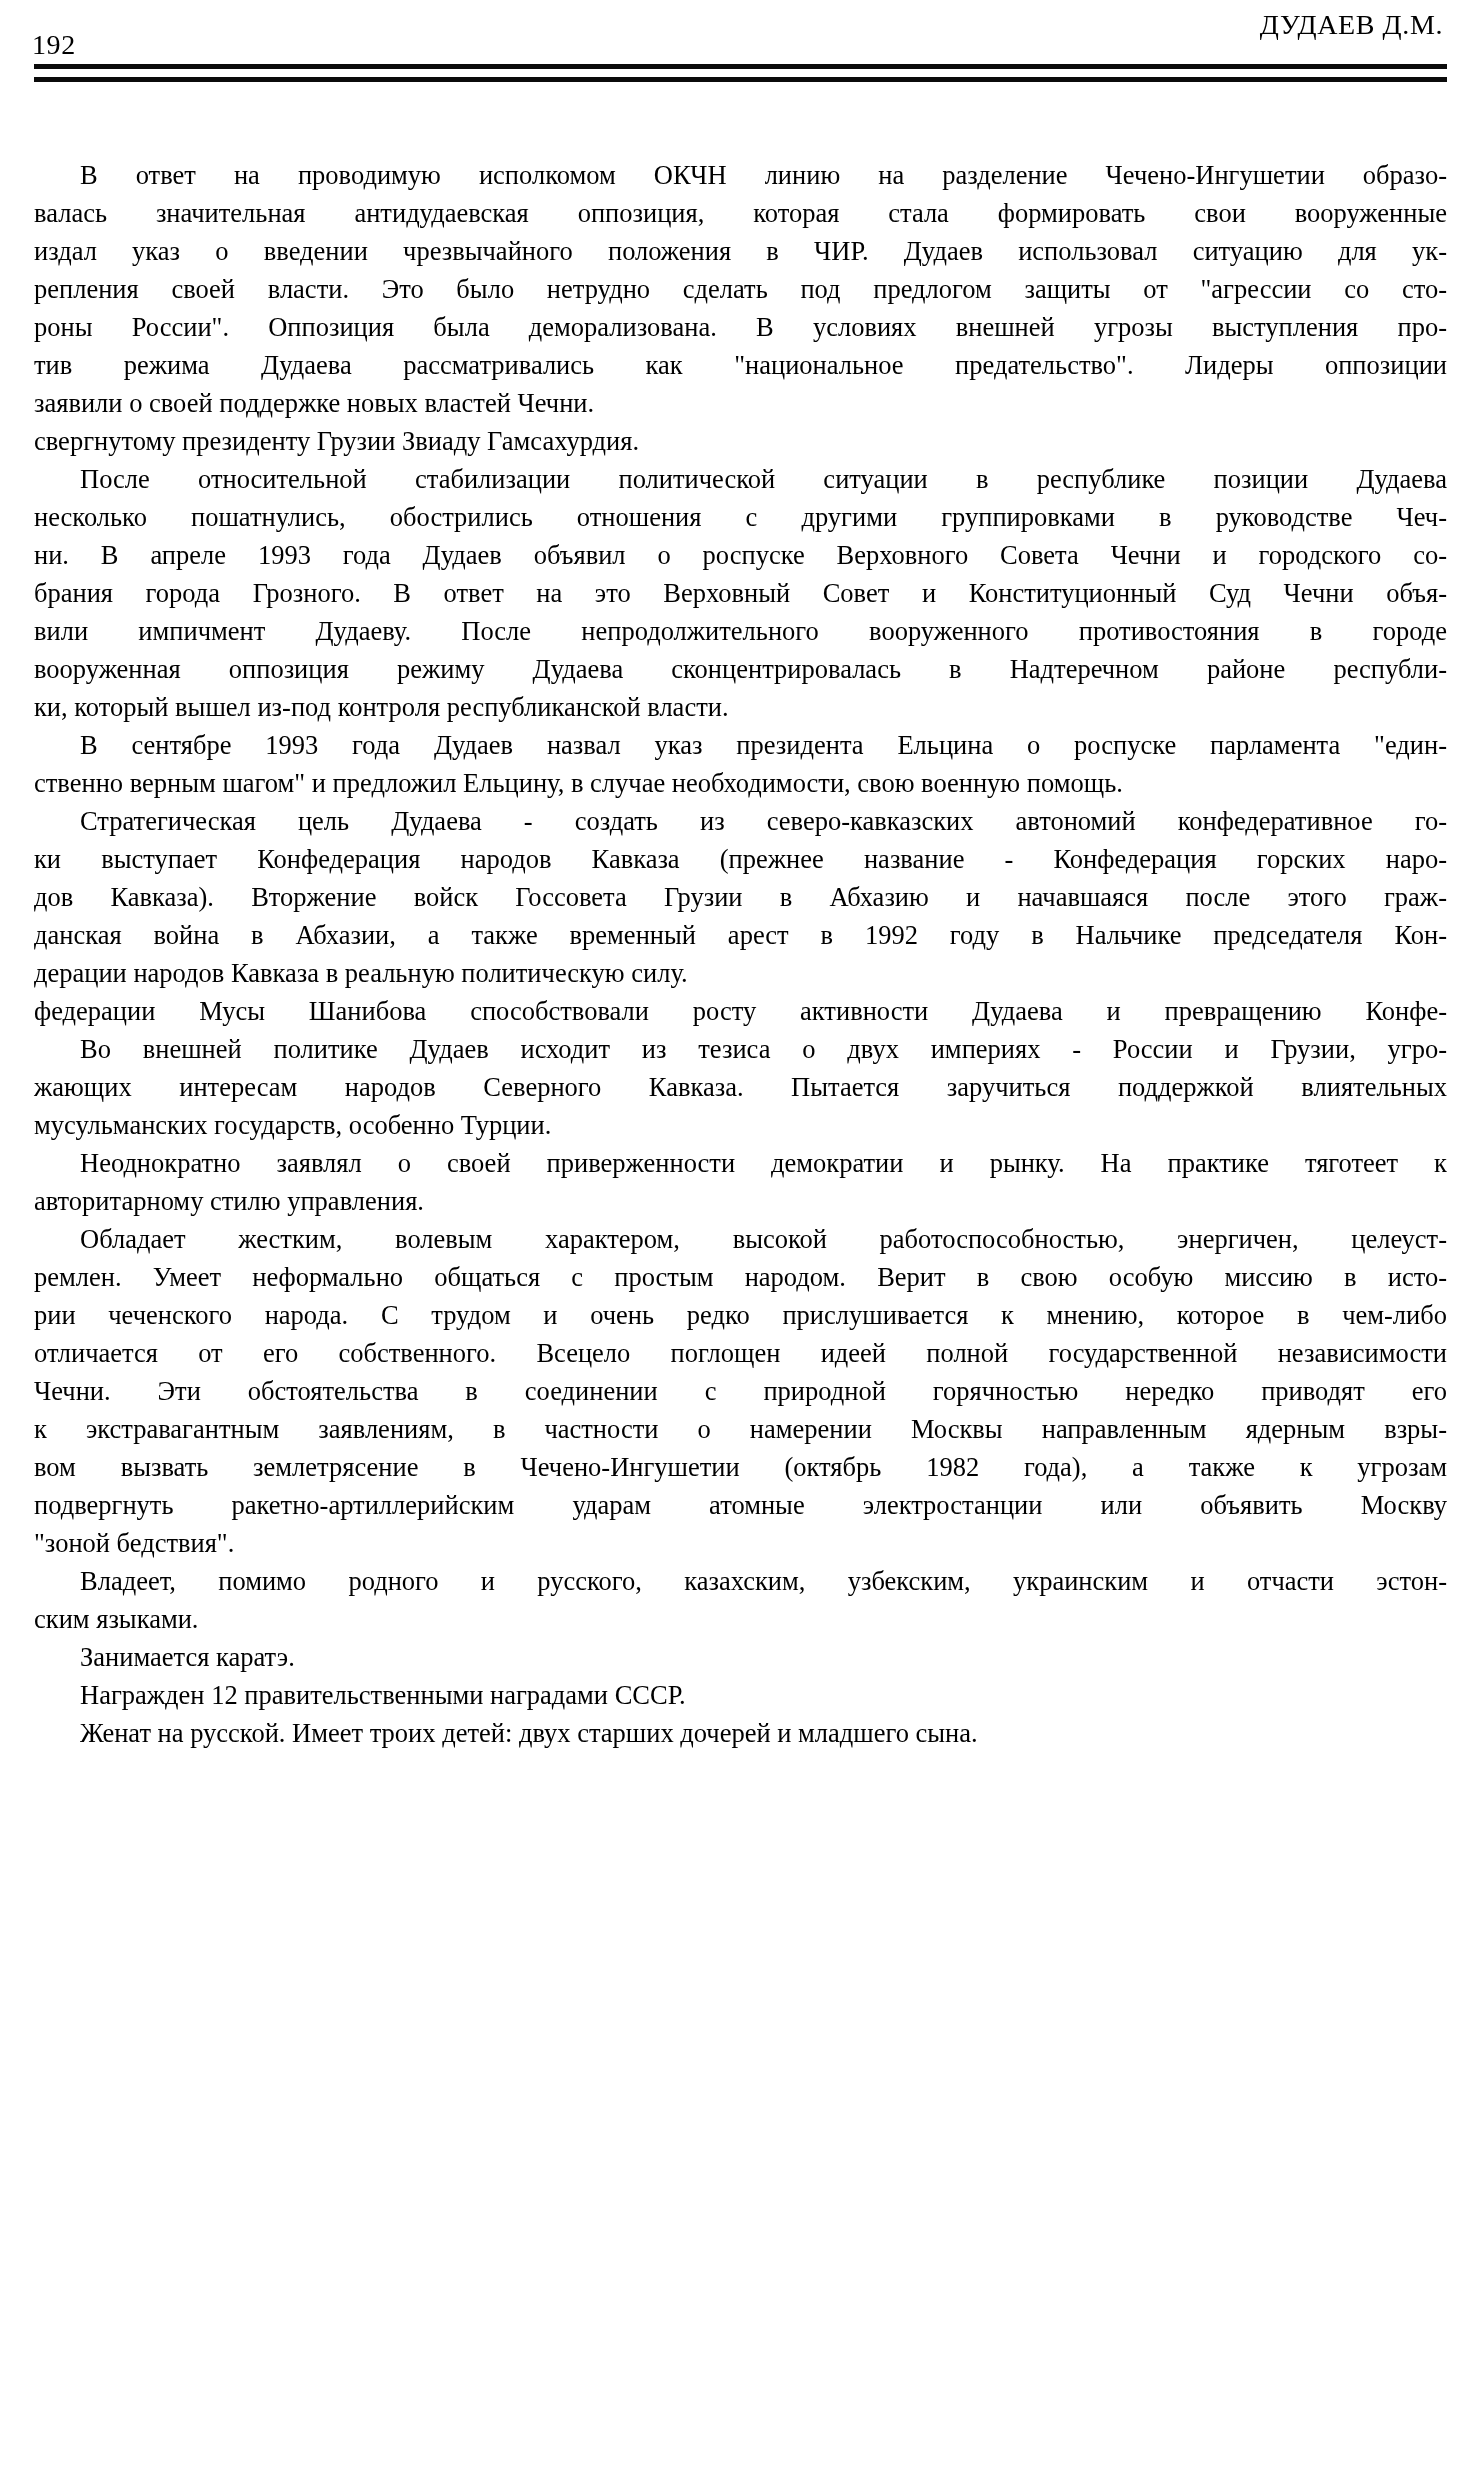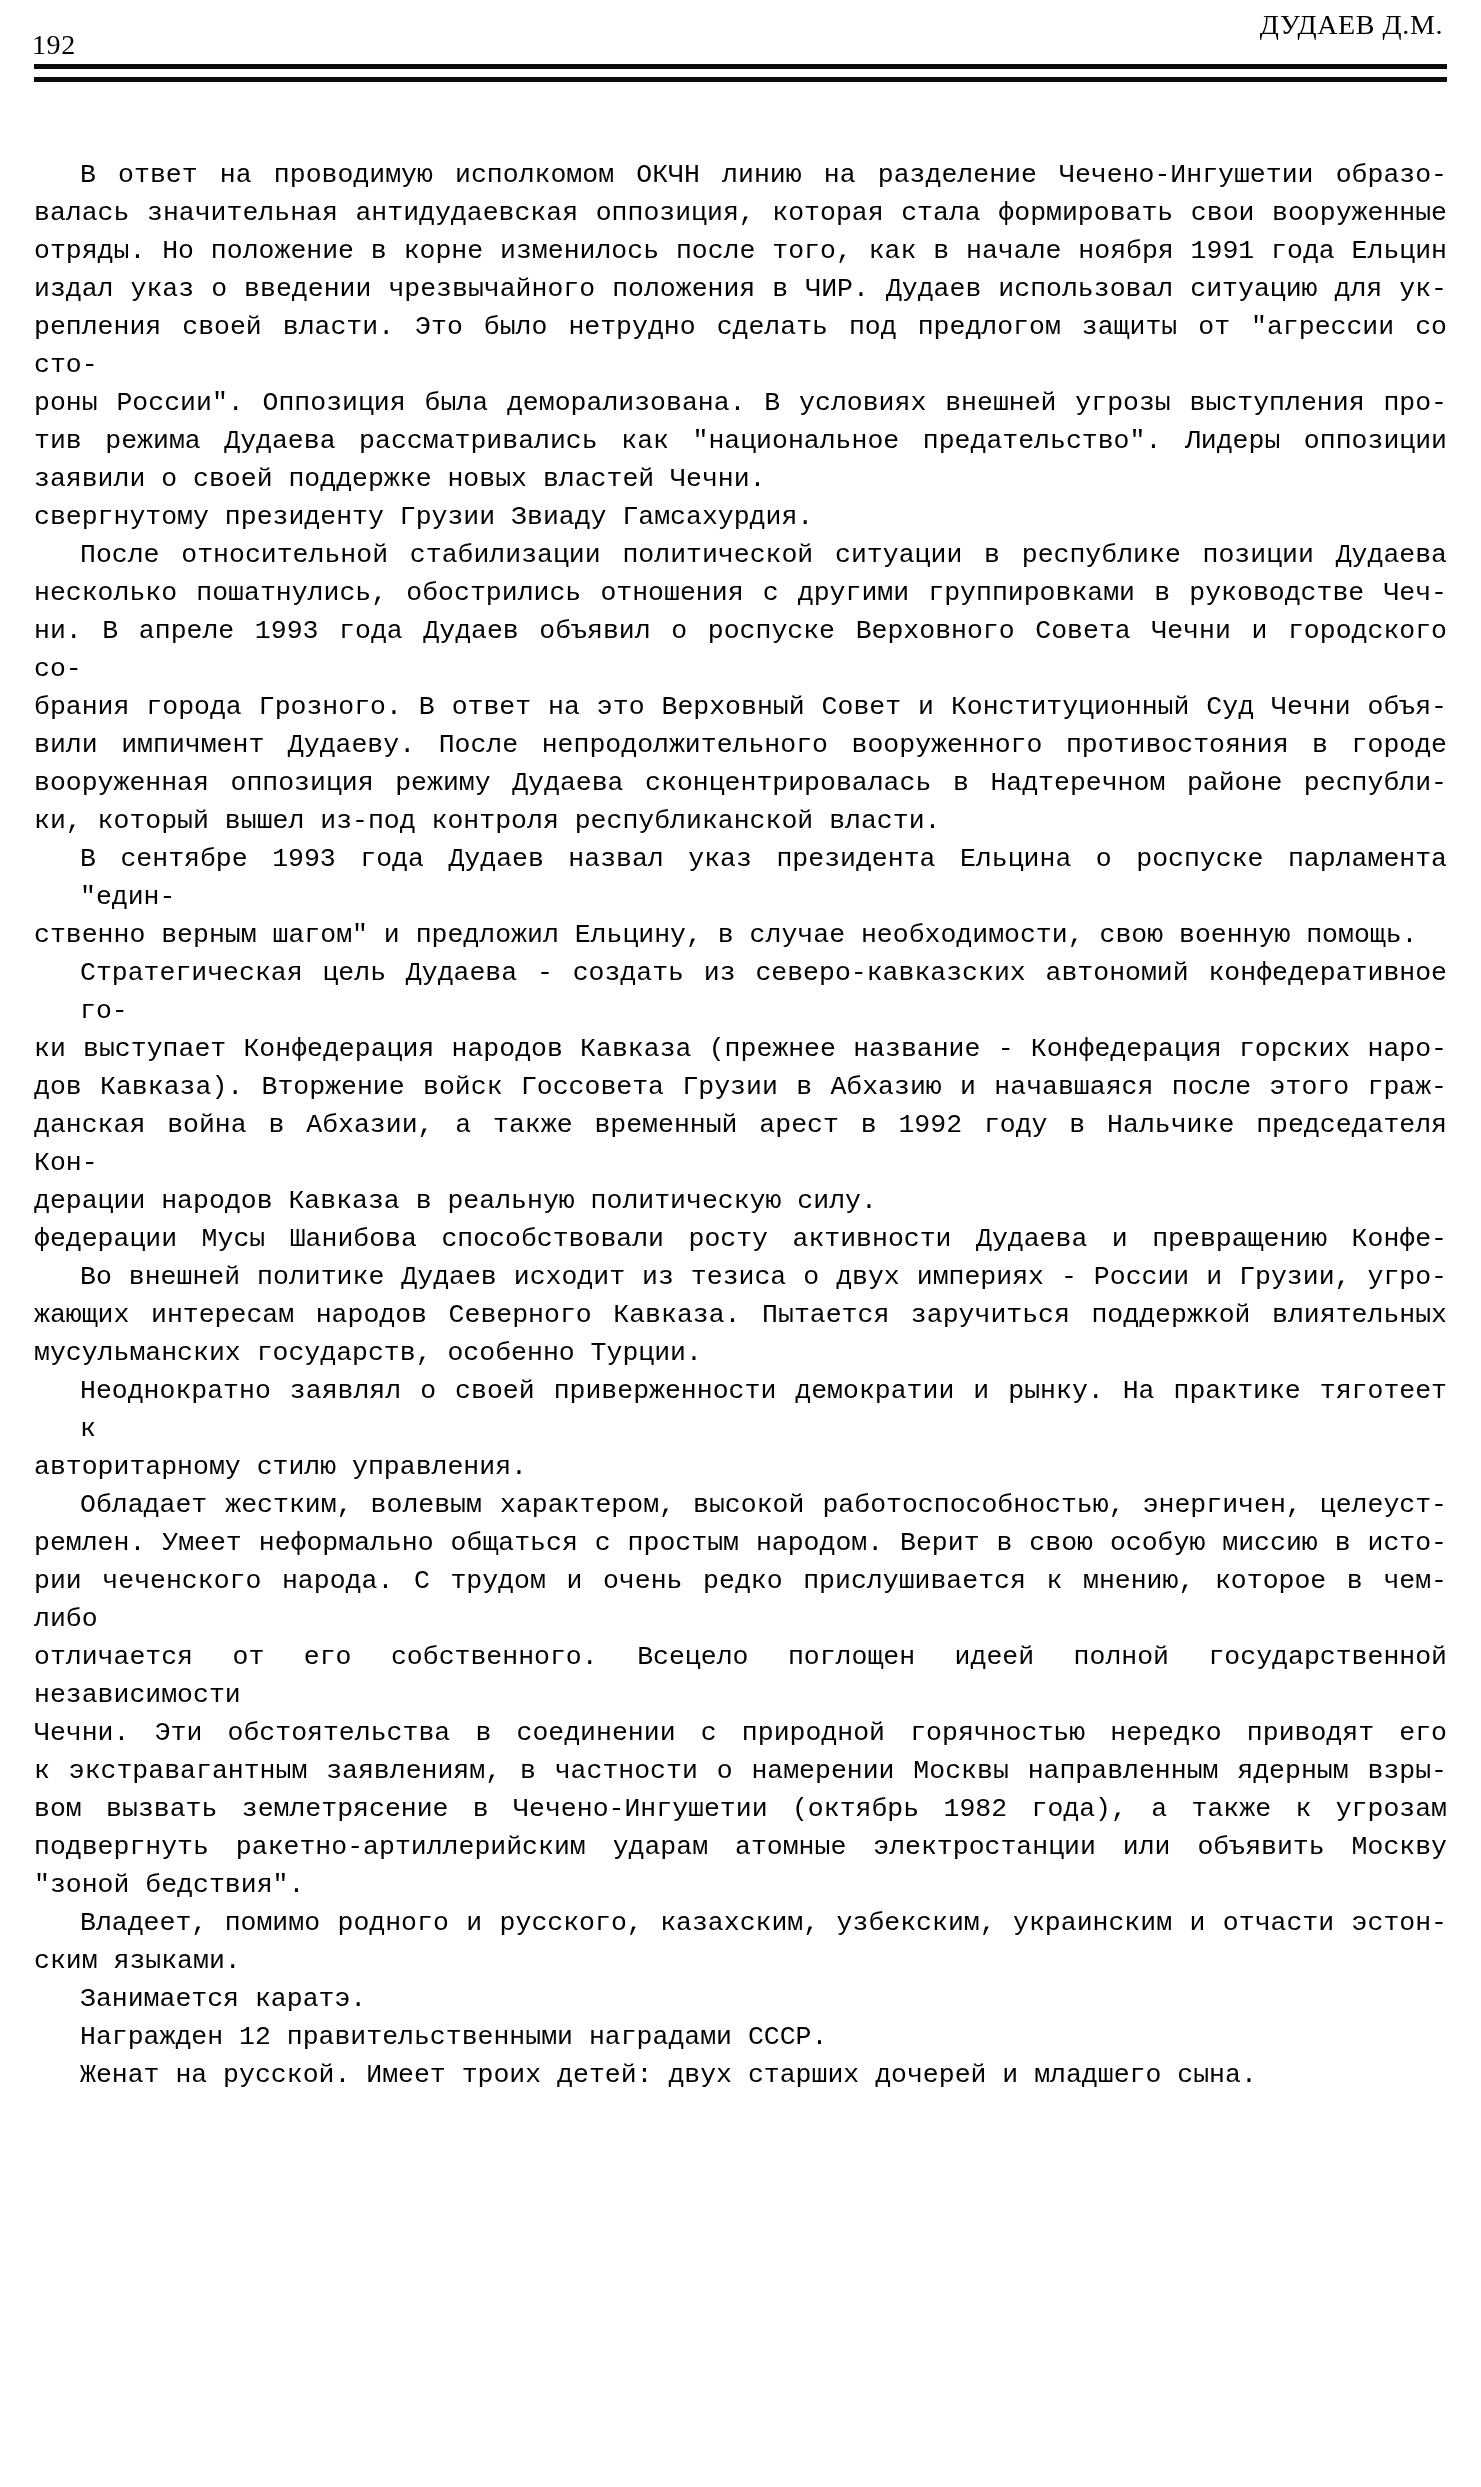--- a/index.html
+++ b/index.html
@@ -45,21 +45,20 @@
     right:34px;
     top:156px;
     font-size:26.5px;
     line-height:38px;
   }
   .para{margin:0;}
   .line{
     text-align:justify;
     text-align-last:justify;
     text-justify:inter-word;
-    font-family:Liberation Mono, monospace;
   }
   .line.first{
     padding-left:46px;
   }
   .line.last{
     text-align:center;
     text-align-last:left;
   }
 </style>
 </head>
@@ -69,21 +68,20 @@
   <div class="page-number">192</div>
   <div class="running-head">ДУДАЕВ Д.М.</div>
   <div class="double-rule">
     <div class="rule"></div>
     <div class="rule"></div>
   </div>
   <div class="body-text">
       <div class="para">
         <div class="line first">В ответ на проводимую исполкомом ОКЧН линию на разделение Чечено-Ингушетии образо-</div>
         <div class="line">валась значительная антидудаевская оппозиция, которая стала формировать свои вооруженные</div>
-        <div class="line">отряды. Но положение в корне изменилось после того, как в начале ноября 1991 года Ельцин</div>
         <div class="line">издал указ о введении чрезвычайного положения в ЧИР. Дудаев использовал ситуацию для ук-</div>
         <div class="line">репления своей власти. Это было нетрудно сделать под предлогом защиты от "агрессии со сто-</div>
         <div class="line">роны России". Оппозиция была деморализована. В условиях внешней угрозы выступления про-</div>
         <div class="line">тив режима Дудаева рассматривались как "национальное предательство". Лидеры оппозиции</div>
         <div class="line last">заявили о своей поддержке новых властей Чечни.</div>
       </div>
       <div class="para">
         <div class="line last">свергнутому президенту Грузии Звиаду Гамсахурдия.</div>
       </div>
       <div class="para">

